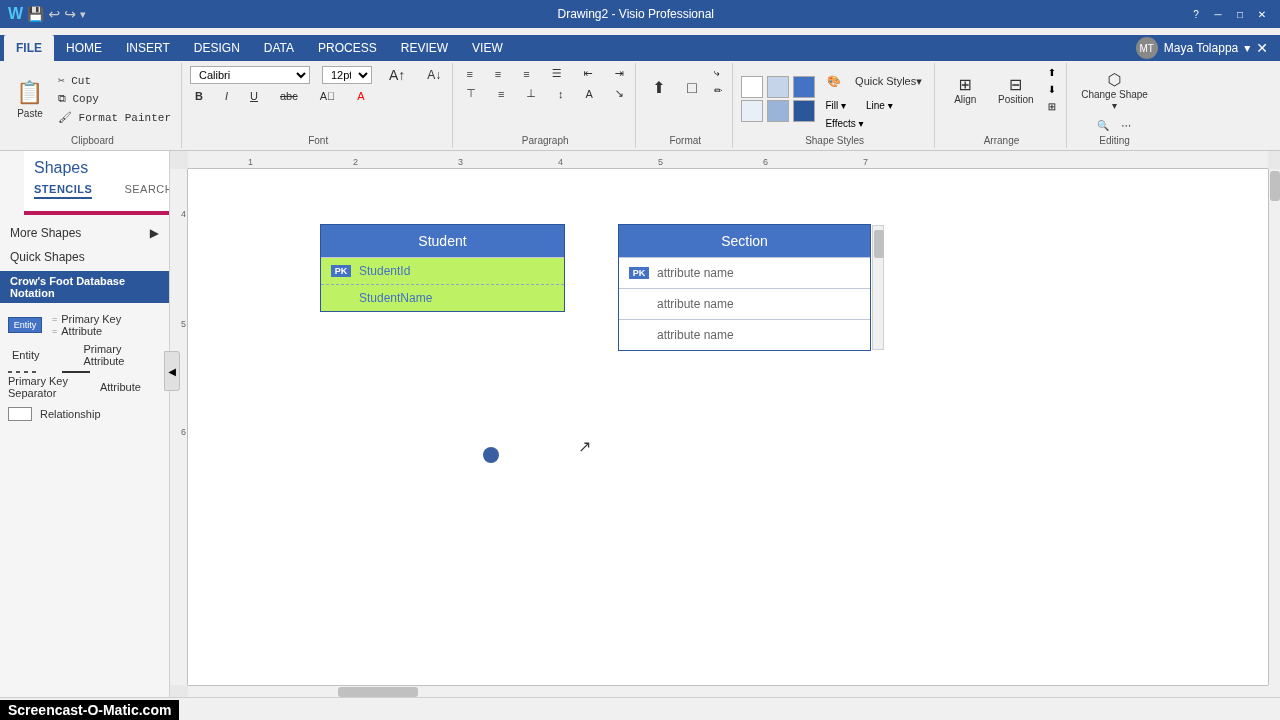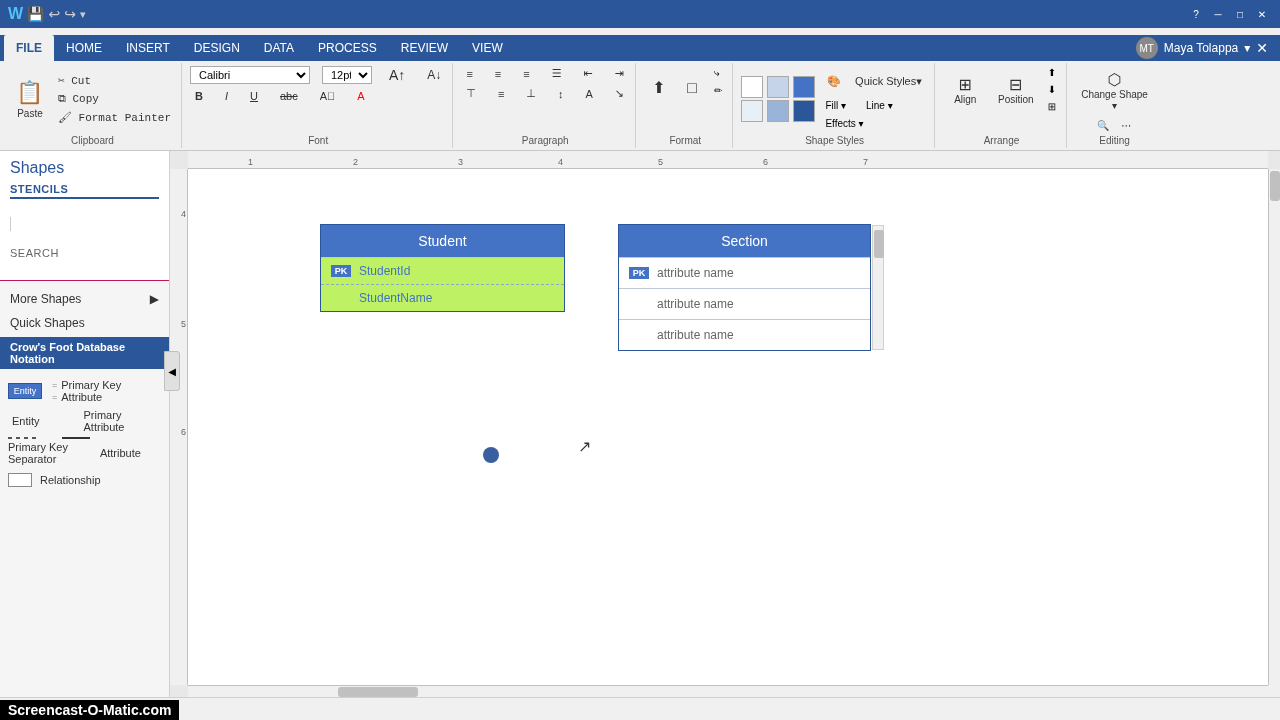--- a/index.html
+++ b/index.html
@@ -130,26 +130,27 @@
     
     #sidebar {
       width: 170px;
       background: #f5f5f5;
       border-right: 1px solid #d0d0d0;
       display: flex;
       flex-direction: column;
       overflow: hidden;
     }
     #sidebar-header {
-      padding: 8px 10px 19px;
+      padding: 8px 10px 12px;
       background: white;
-      border-bottom: 1px solid #be185d;
+      border-bottom: 4px solid #be185d;
+      margin-left: 24px;
     }
     #sidebar-header h2 { font-size: 16px; color: #2b579a; font-weight: 400; margin-bottom: 6px; }
-    #sidebar-tabs { display: flex; gap: 16px; flex-direction: column; }
+    #sidebar-tabs { display: flex; gap: 16px; }
     .sidebar-tab { font-size: 11px; color: #666; cursor: pointer; padding-bottom: 2px; text-transform: uppercase; letter-spacing: 0.5px; }
     .sidebar-tab.active { color: #2b579a; border-bottom: 2px solid #2b579a; font-weight: 600; }
     #sidebar-content { flex: 1; overflow-y: auto; padding: 6px 0; }
     .sidebar-item {
       padding: 5px 10px;
       cursor: pointer;
       font-size: 12px;
       color: #333;
       display: flex;
       align-items: center;
@@ -414,20 +415,21 @@
 <body>
 
 <div id="title-bar">
   <div class="left-icons">
     <span style="font-size:16px;color:#4fc3f7;font-weight:bold;">W</span>
     <span style="font-size:14px;">💾</span>
     <span style="font-size:14px;">↩</span>
     <span style="font-size:14px;">↪</span>
     <span style="font-size:11px;">▾</span>
   </div>
+  <div class="title">Drawing2 - Visio Professional</div>
   <div class="win-controls">
     <div class="win-btn">?</div>
     <div class="win-btn">─</div>
     <div class="win-btn">□</div>
     <div class="win-btn close">✕</div>
   </div>
 </div>
 
 <div id="ribbon">
   <div id="ribbon-tabs">

